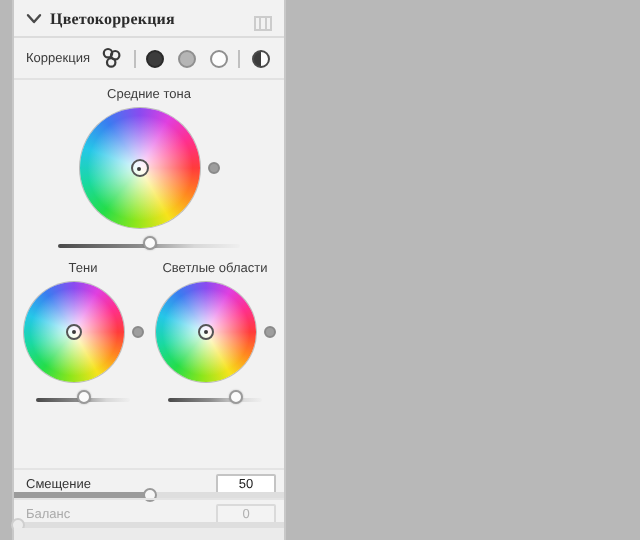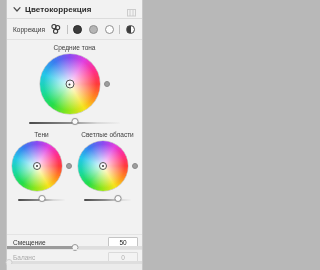--- a/index.html
+++ b/index.html
@@ -15,20 +15,21 @@
     border-left: 1px solid #c8c8c8;
     border-right: 1px solid #c8c8c8;
   }
 
   
   .header {
     height: 19px; display: flex; align-items: center;
     padding: 0 5px 0 6px;
     border-bottom: 1px solid #dcdcdc;
     background: #f2f2f2;
+    font-family: Liberation Serif, serif;
   }
   .disc-tri {
     width: 8px; height: 8px; position: relative; flex: 0 0 auto; margin-right: 4px;
   }
   .disc-tri svg { display: block; }
   .header-title {
     font-size: 8px; font-weight: bold; color: #2b2b2b;
     letter-spacing: .1px; white-space: nowrap;
   }
   .header-spacer { flex: 1 1 auto; }

